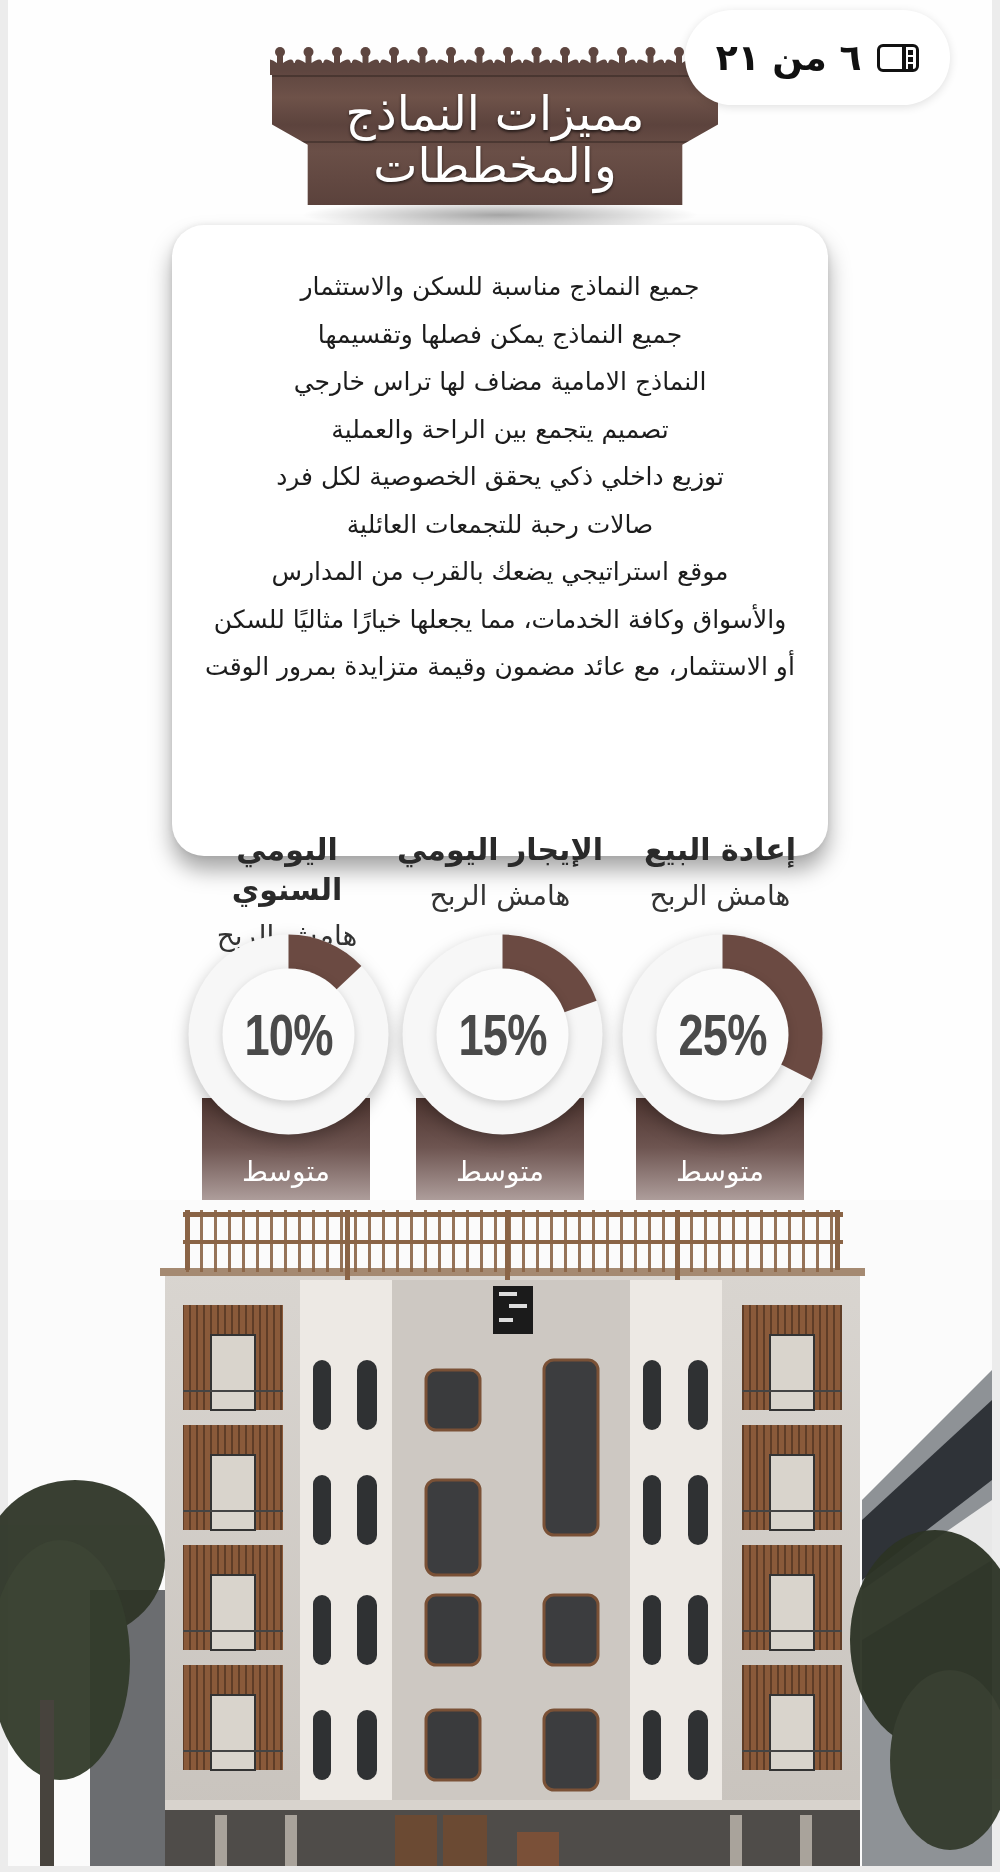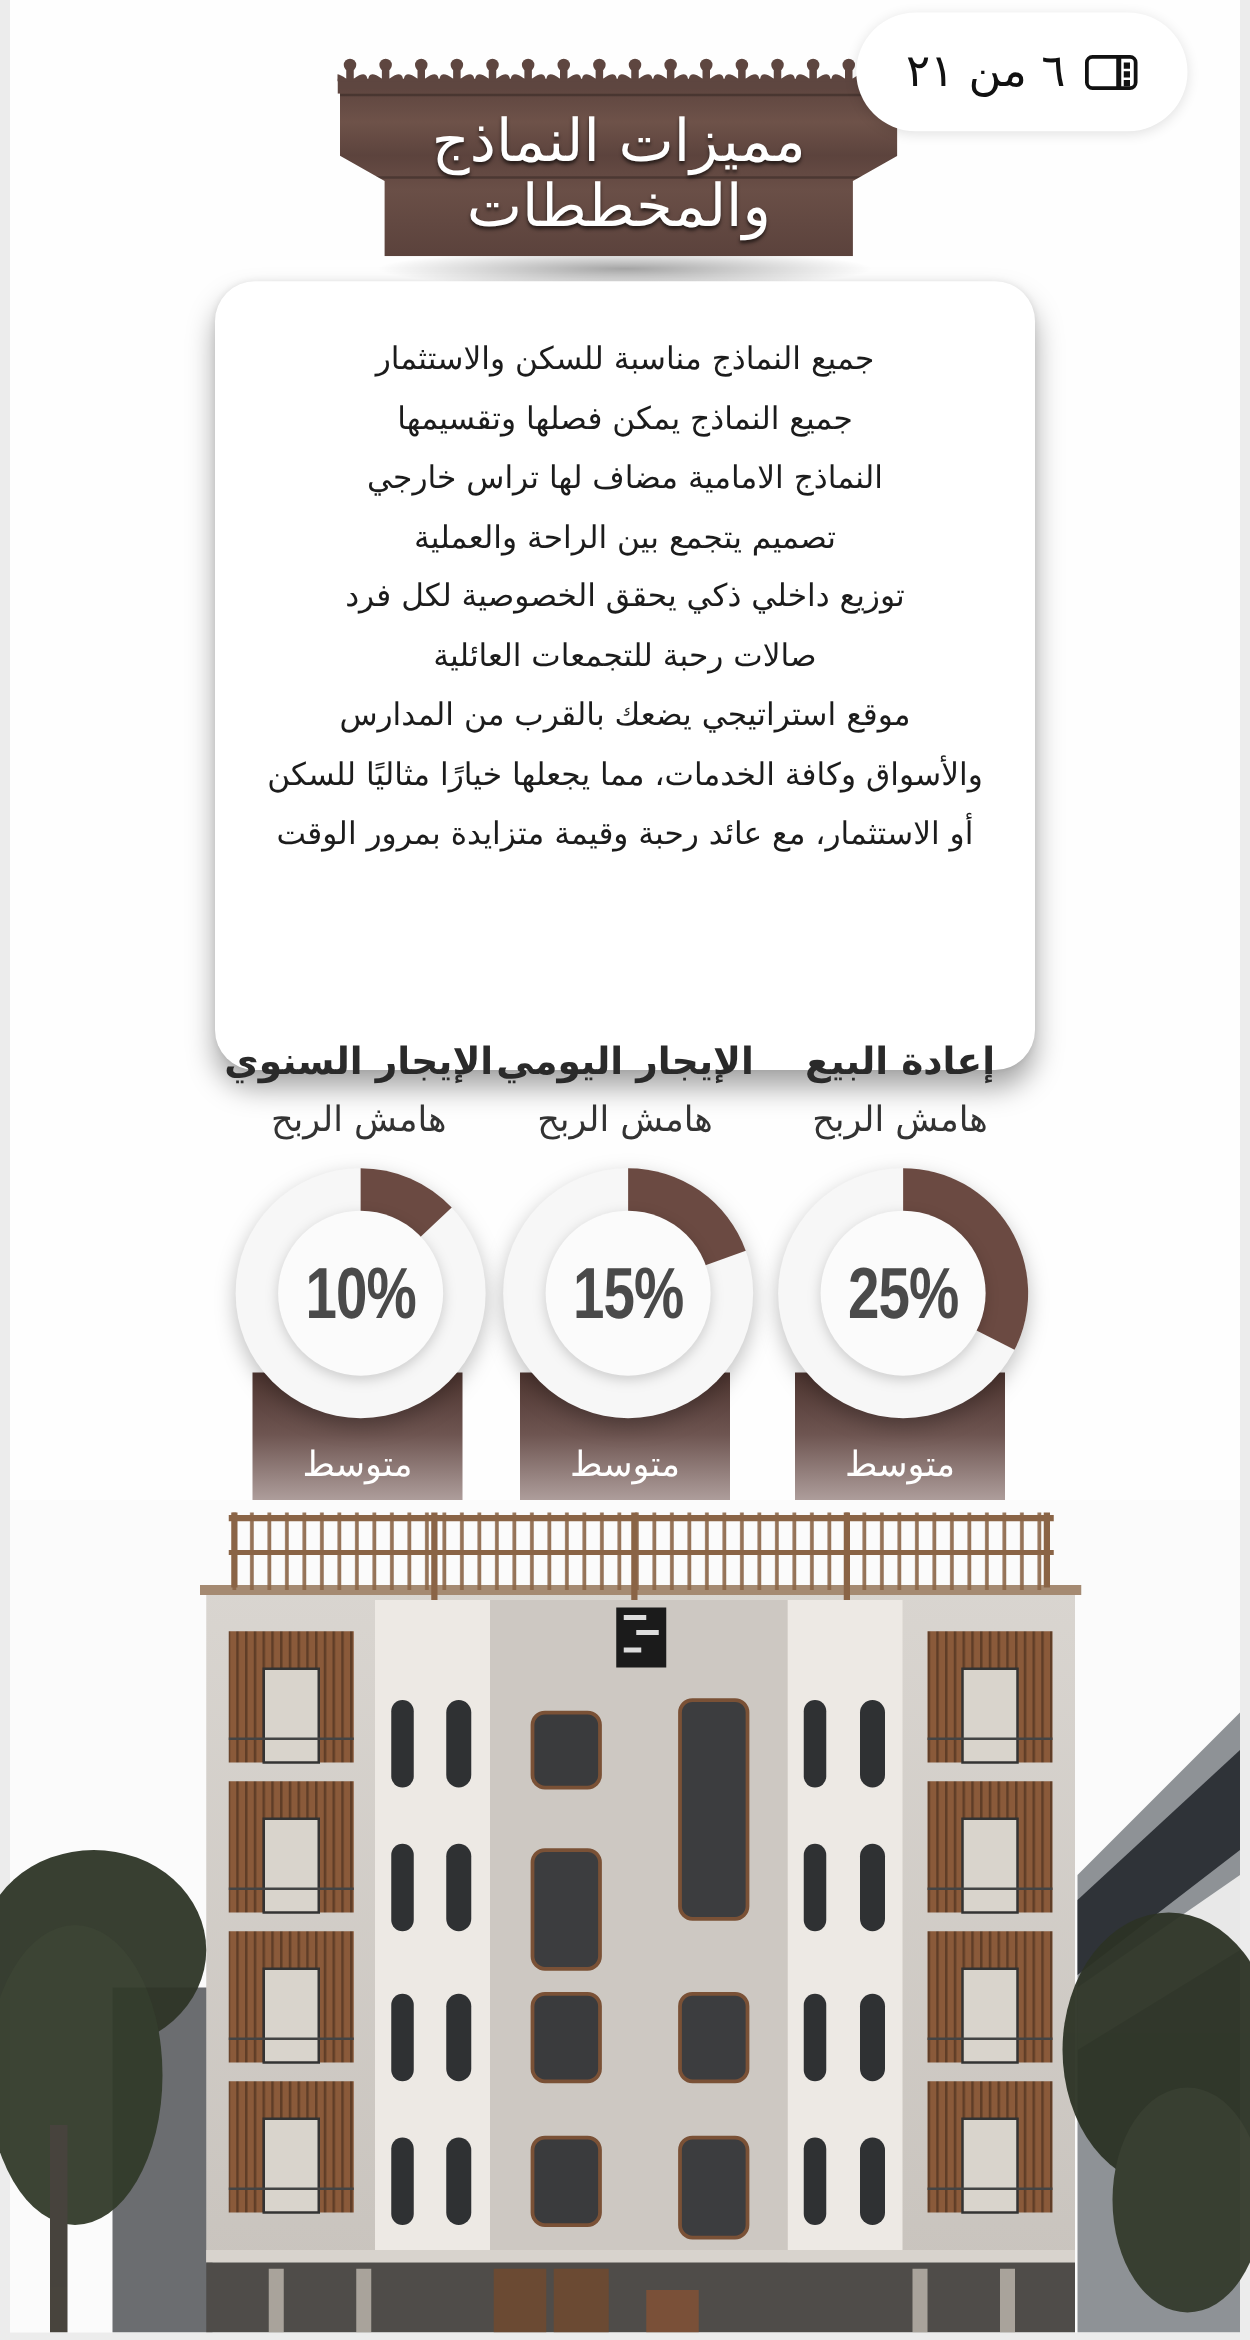--- a/index.html
+++ b/index.html
@@ -20,21 +20,21 @@
   .pager {
     position:absolute; left:685px; top:10px; width:265px; height:95px;
     background:#ffffff; border-radius:48px;
     box-shadow:0 2px 10px rgba(0,0,0,0.12);
     display:flex; align-items:center; justify-content:center; gap:16px;
     direction:rtl; z-index:20;
   }
   .pager-icon { width:42px; height:28px; border:3.5px solid #111; border-radius:6px; position:relative; box-sizing:border-box; }
   .pager-icon::before { content:""; position:absolute; left:22px; top:-1px; width:3.5px; height:24px; background:#111; }
   .pager-icon i { position:absolute; left:28px; width:5px; height:5px; background:#111; }
-  .pager-text { font-size:36px; color:#111; font-weight:400; }
+  .pager-text { font-size:36px; color:#111; font-weight:700; }
 
   
   .banner { position:absolute; left:270px; top:45px; width:450px; height:170px; }
   .banner-crown { position:absolute; left:0; top:0; width:450px; height:30px; }
   .banner-body {
     position:absolute; left:2px; top:26px; width:446px; height:134px;
     background:linear-gradient(180deg,#5f4640 0%,#6e5249 20%,#5c433d 40%,#6a4f47 60%,#5b423c 100%);
     clip-path:polygon(0 0,100% 0,100% 40%,92% 55%,92% 100%,8% 100%,8% 55%,0 40%);
     box-shadow:0 12px 18px rgba(0,0,0,0.35);
   }
@@ -162,34 +162,34 @@
 <div class="card">
   <div class="card-lines">
     <div>جميع النماذج مناسبة للسكن والاستثمار</div>
     <div>جميع النماذج يمكن فصلها وتقسيمها</div>
     <div>النماذج الامامية مضاف لها تراس خارجي</div>
     <div>تصميم يتجمع بين الراحة والعملية</div>
     <div>توزيع داخلي ذكي يحقق الخصوصية لكل فرد</div>
     <div>صالات رحبة للتجمعات العائلية</div>
     <div>موقع استراتيجي يضعك بالقرب من المدارس</div>
     <div>والأسواق وكافة الخدمات، مما يجعلها خيارًا مثاليًا للسكن</div>
-    <div>أو الاستثمار، مع عائد رحبة وقيمة متزايدة بمرور الوقت</div>
+    <div>أو الاستثمار، مع عائد مضمون وقيمة متزايدة بمرور الوقت</div>
   </div>
 </div>
 
 <div class="col" style="left:610px; top:830px;">
   <div class="col-title">إعادة البيع</div>
   <div class="col-sub">هامش الربح</div>
 </div>
 <div class="col" style="left:390px; top:830px;">
   <div class="col-title">الإيجار اليومي</div>
   <div class="col-sub">هامش الربح</div>
 </div>
 <div class="col" style="left:177px; top:830px;">
-  <div class="col-title">الإيجار السنوي</div>
+  <div class="col-title">اليومي السنوي</div>
   <div class="col-sub">هامش الربح</div>
 </div>
 
 <div class="ribbon" style="left:636px; top:1098px;">
   <div class="ribbon-label">متوسط</div>
 </div>
 <div class="ribbon" style="left:416px; top:1098px;">
   <div class="ribbon-label">متوسط</div>
 </div>
 <div class="ribbon" style="left:202px; top:1098px;">

